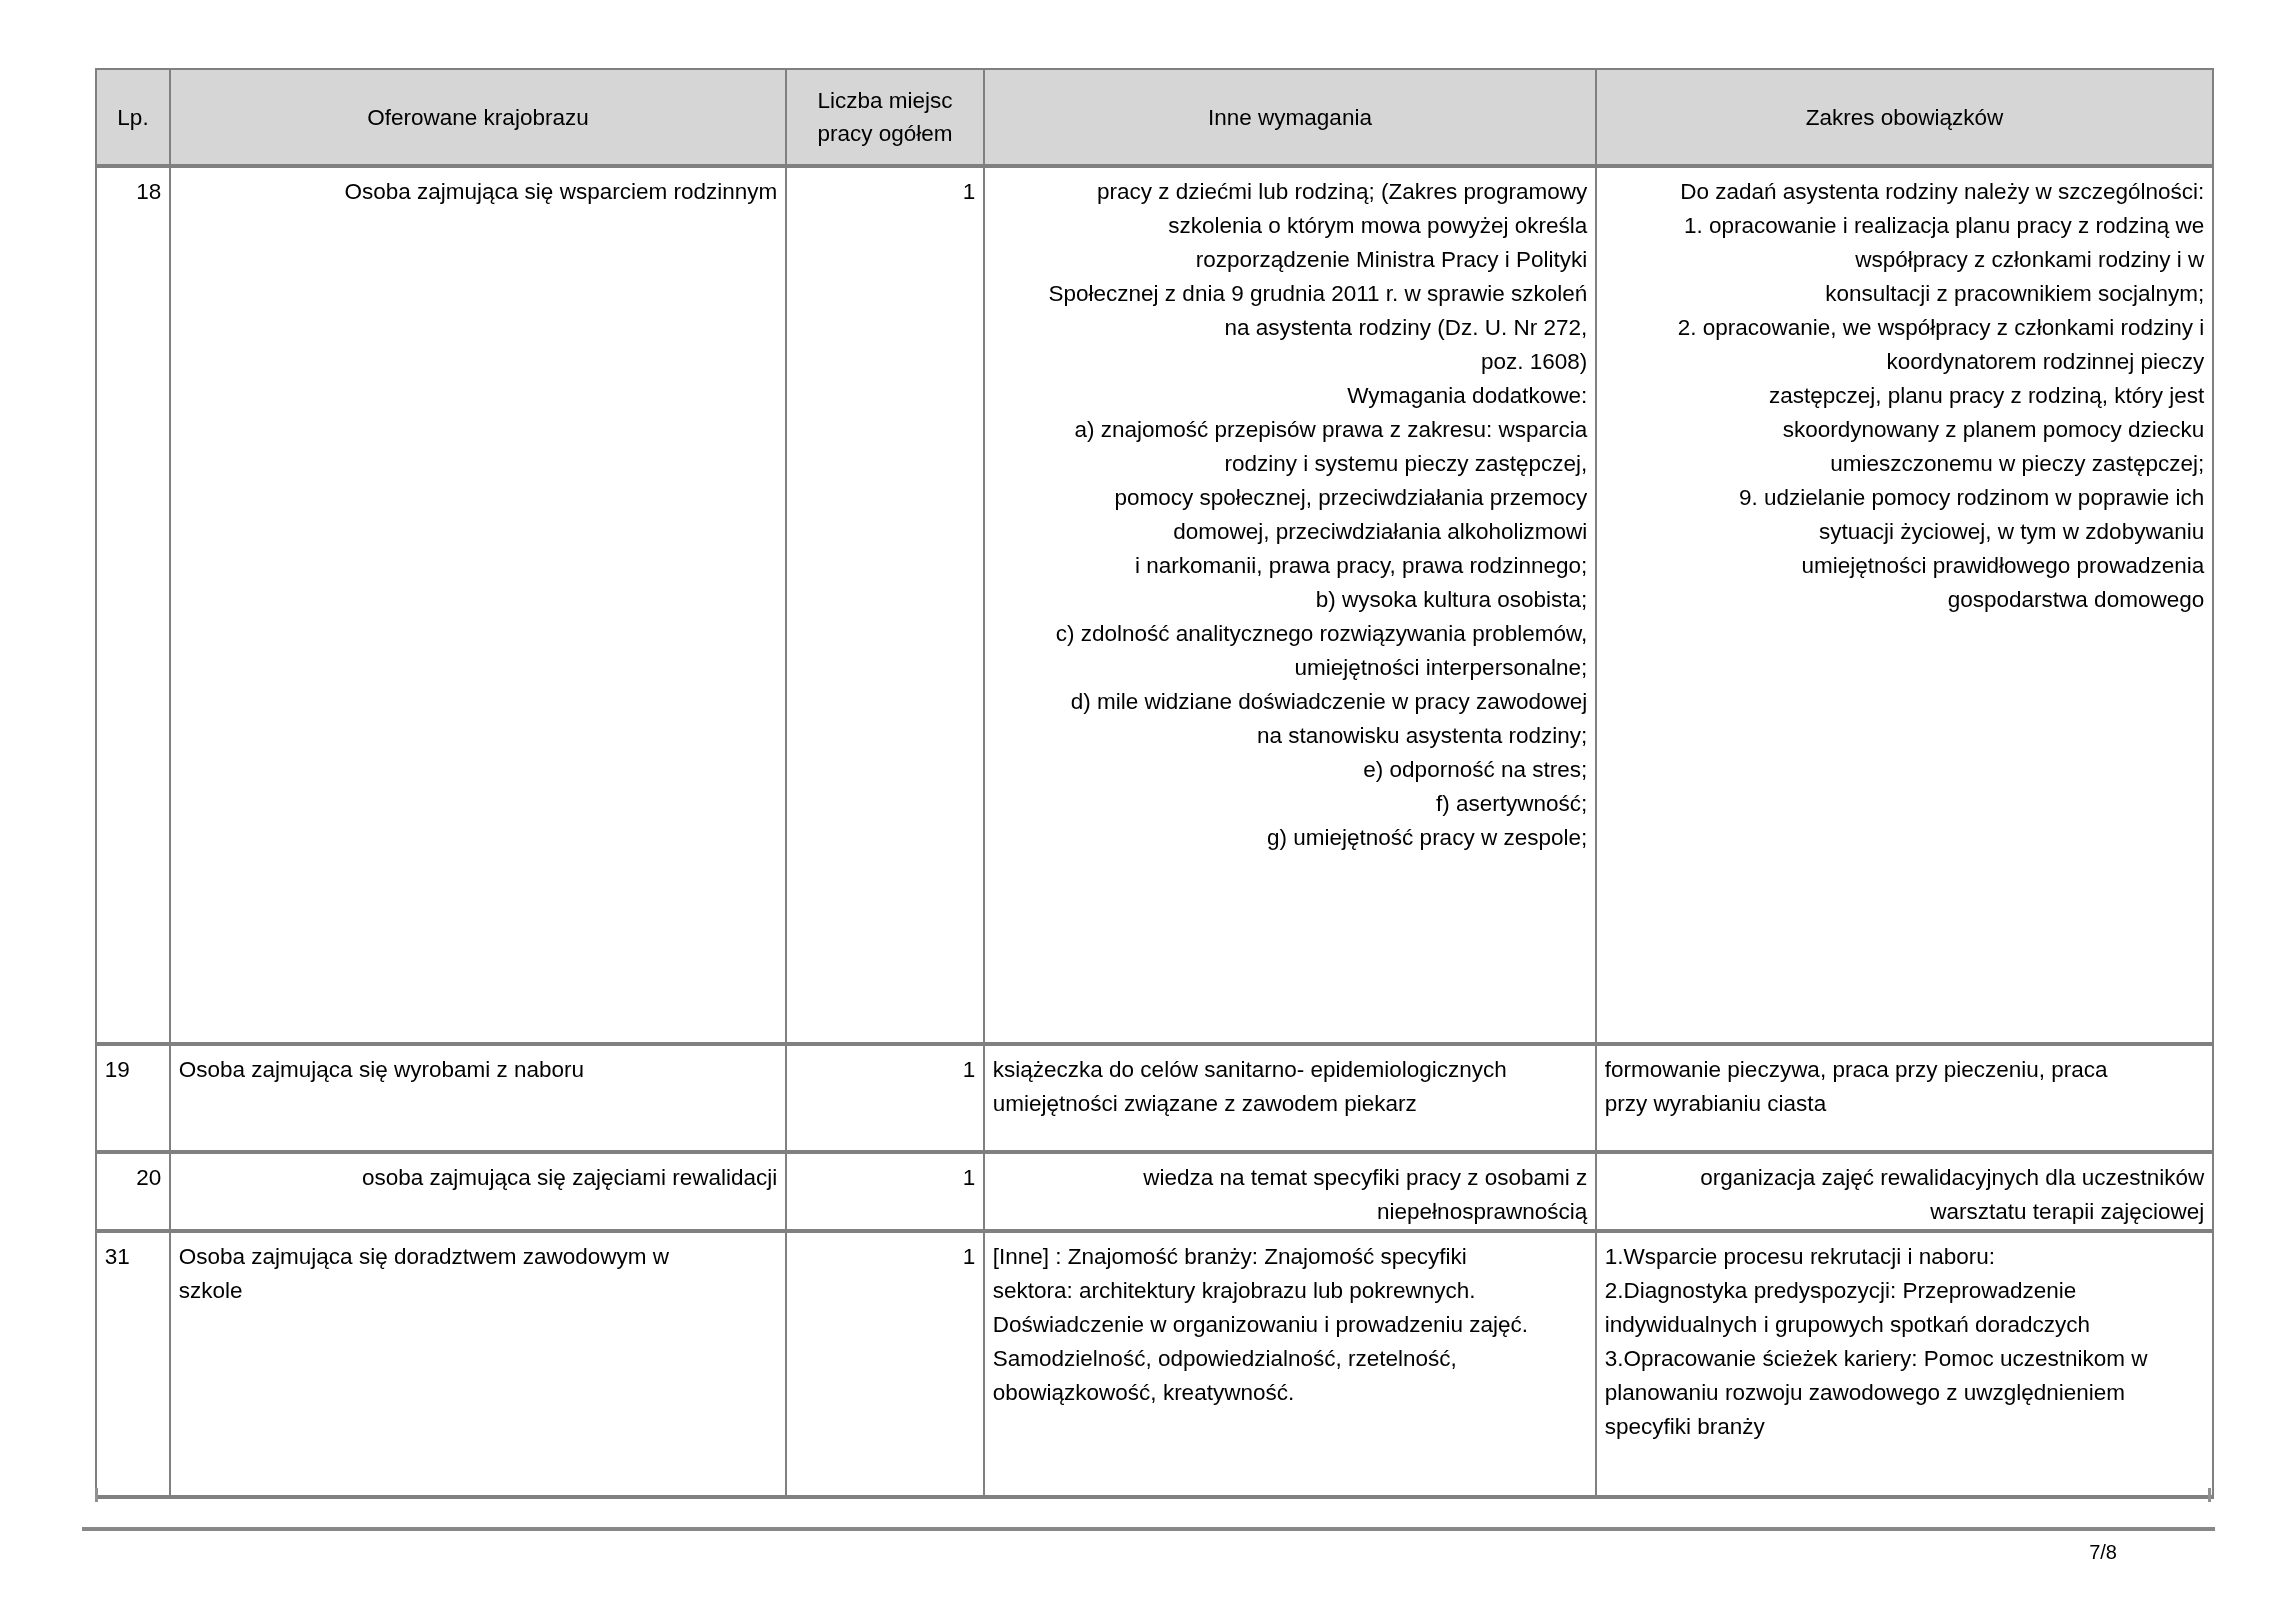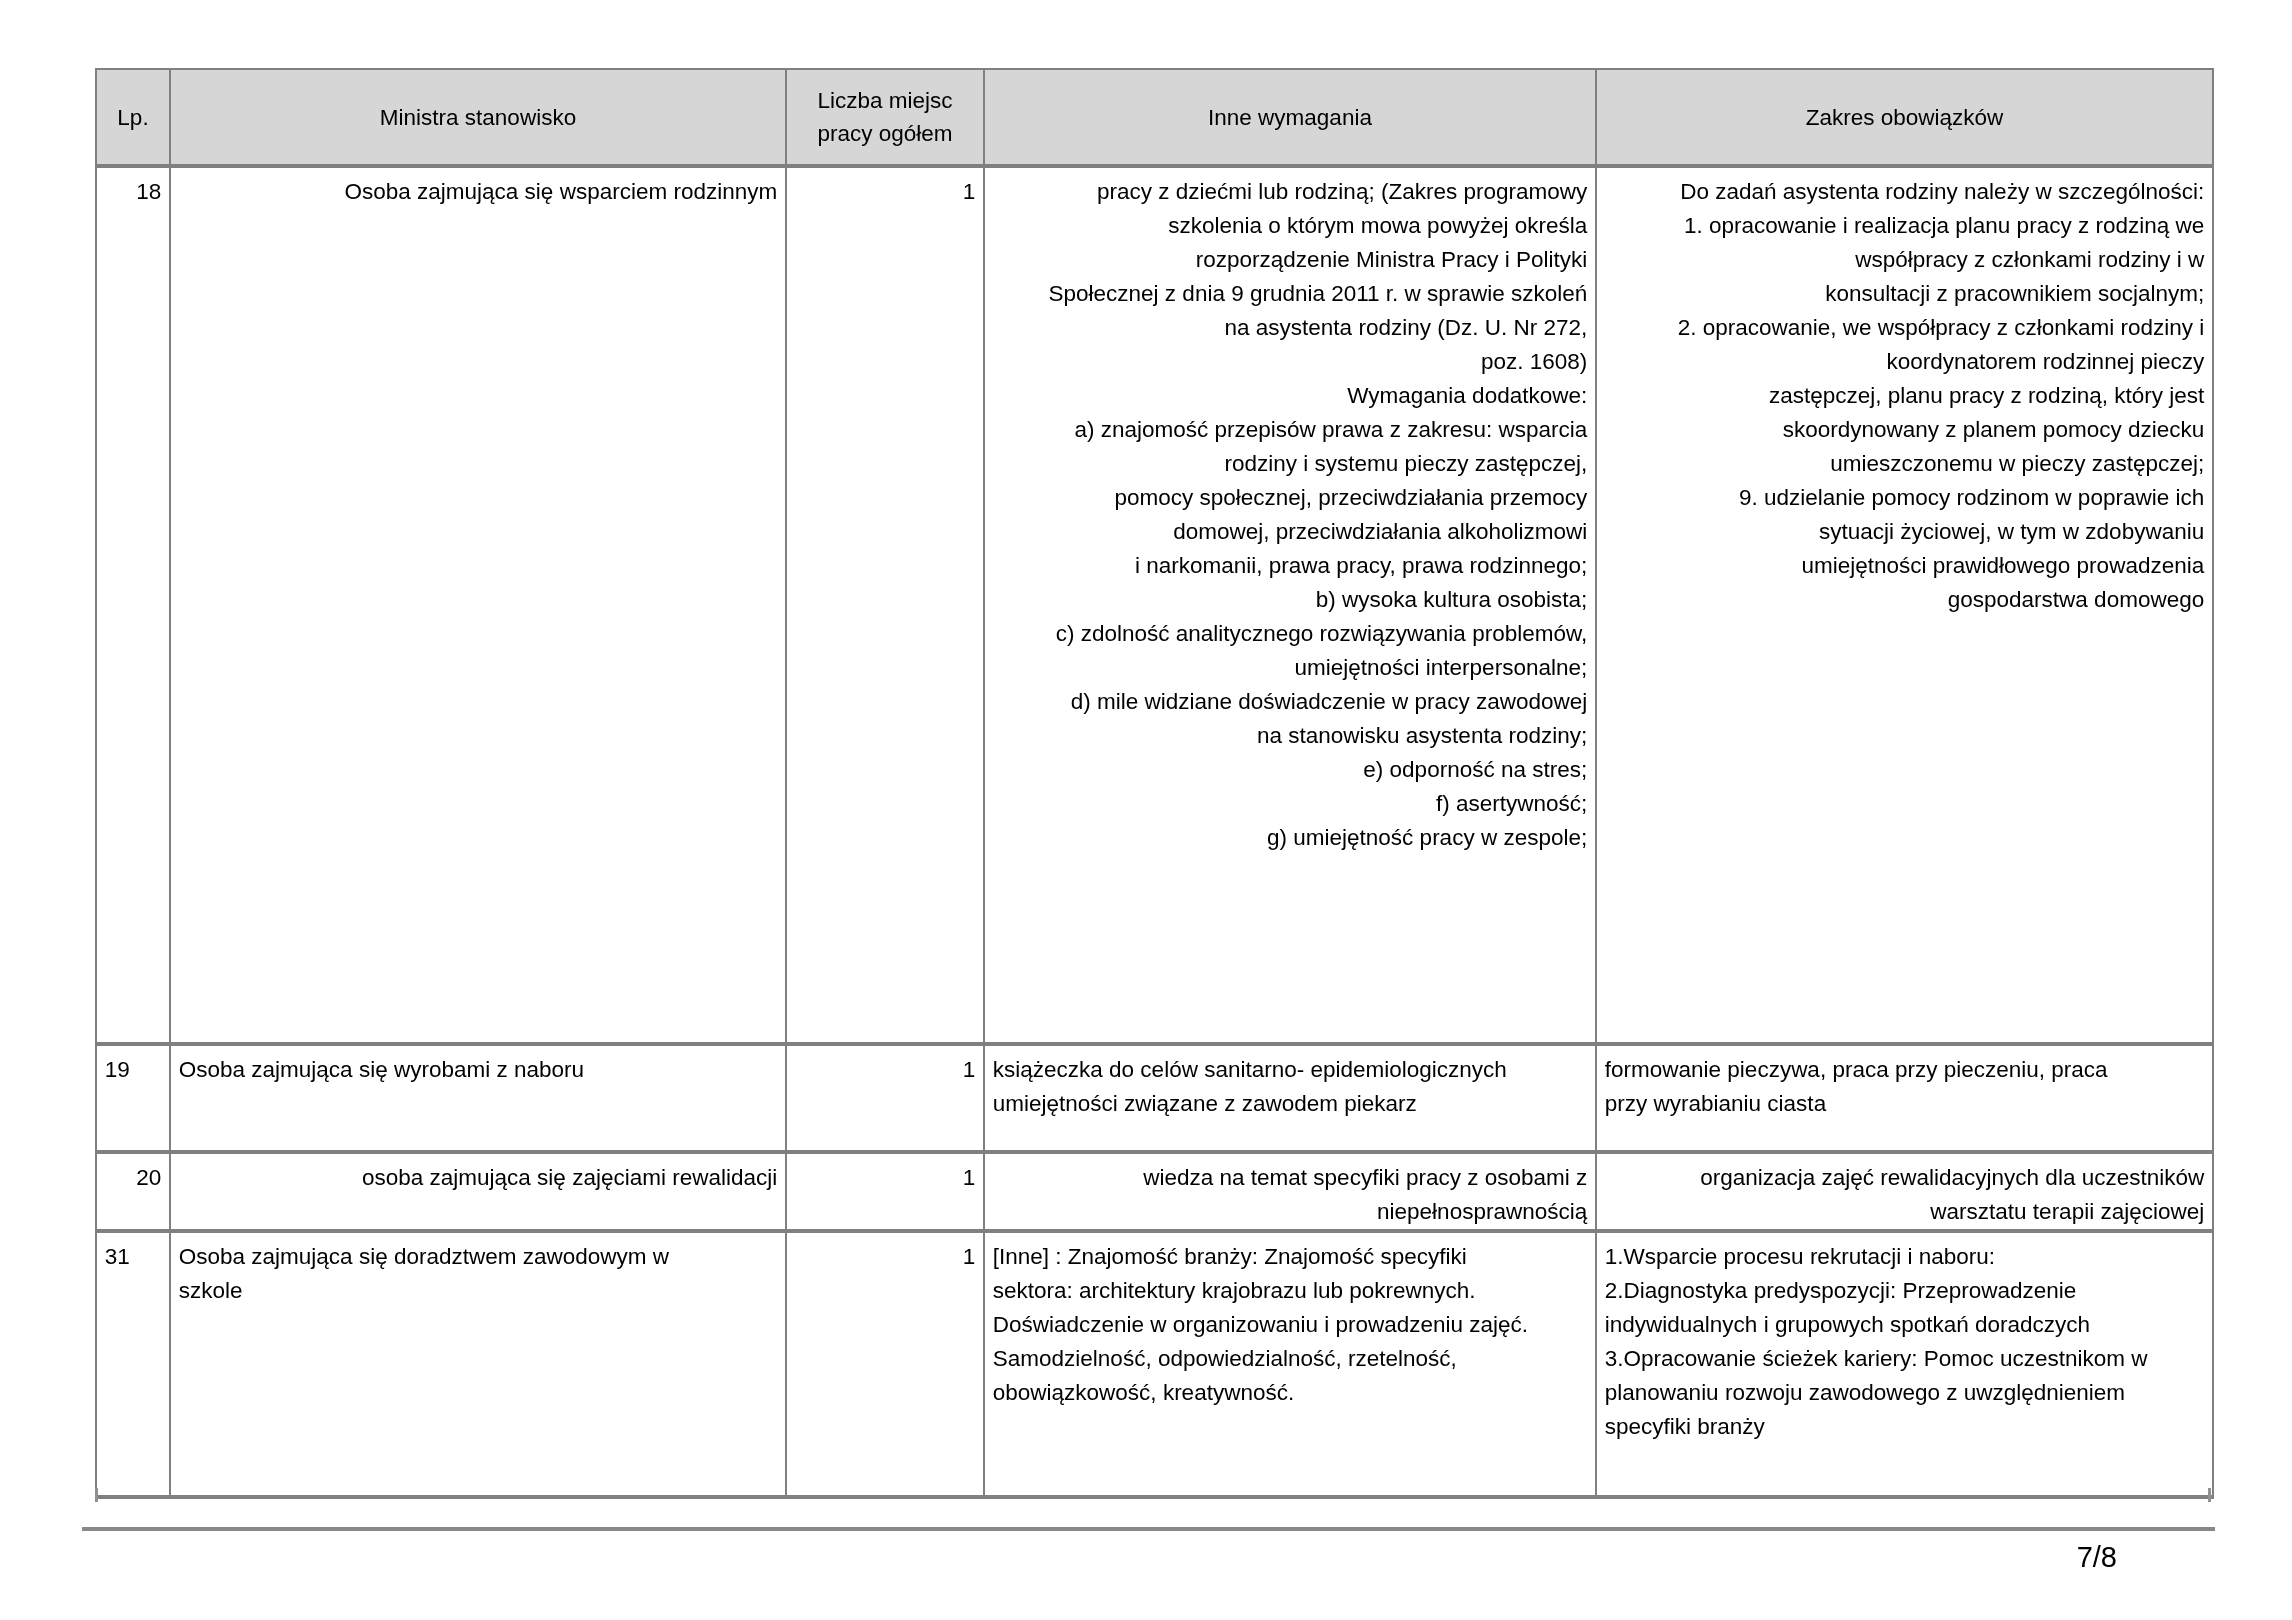--- a/index.html
+++ b/index.html
@@ -19,38 +19,38 @@
   table.grid td.num { text-align:right; padding-right:7.8px; }
   tr.r18 td { height:867px;text-align:right; }
   tr.r19 td { height:97px; }
   tr.r20 td { height:68px;text-align:right; }
   tr.r21 td { height:255px; }
   table.grid tbody tr + tr td { border-top:4.9px solid #808080; }
   table.grid tr.r21 td { border-bottom:4.9px solid #808080; }
   .line { display:block; white-space:nowrap; }
   .tail { position:absolute; top:1488px; width:2.9px; height:13.7px; background:#909090; }
   .footer-rule { position:absolute; left:82px; top:1527px; width:2133px; height:3.9px; background:#888; }
-  .page-number { position:absolute; left:2029px; top:1541px; width:88px; text-align:right; font-size:29px; }
+  .page-number { position:absolute; left:2029px; top:1541px; width:88px; text-align:right; font-size:20px; }
 </style>
 </head>
 <body>
 
 <div class="page">
   <table class="grid">
     <colgroup>
       <col class="c1">
         <col class="c2">
         <col class="c3">
         <col class="c4">
         <col class="c5">
     </colgroup>
     <thead>
       <tr>
         <th>Lp.</th>
-        <th>Ministra stanowisko</th>
+        <th>Oferowane krajobrazu</th>
         <th>
           <span class="line">Liczba miejsc</span>
           <span class="line">pracy ogółem</span>
         </th>
         <th>Inne wymagania</th>
         <th>Zakres obowiązków</th>
       </tr>
     </thead>
     <tbody id="rows">
         <tr class="r18">

